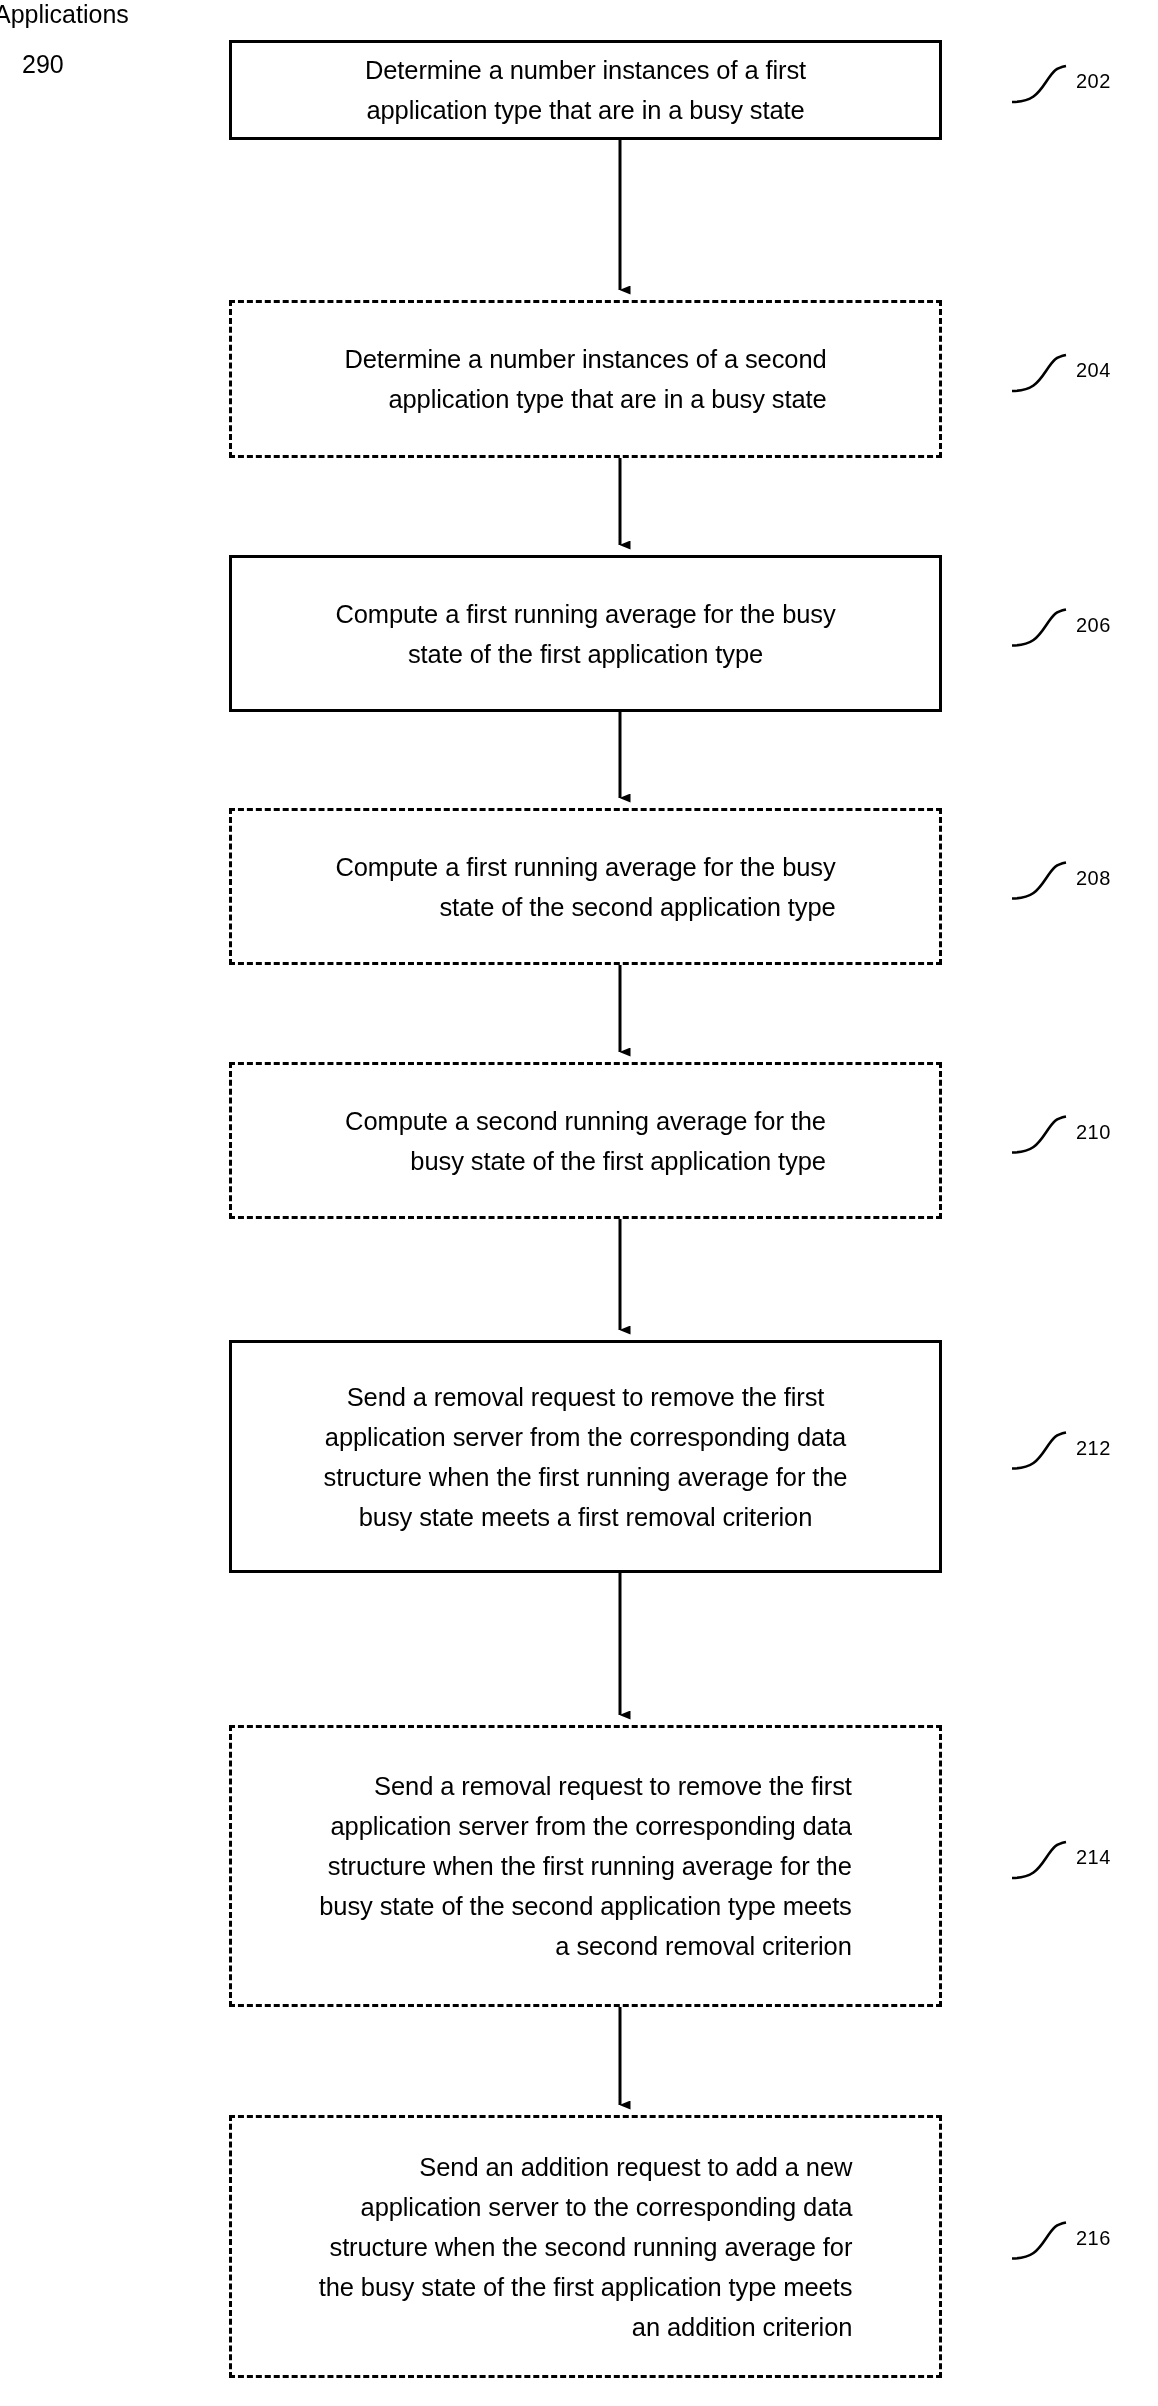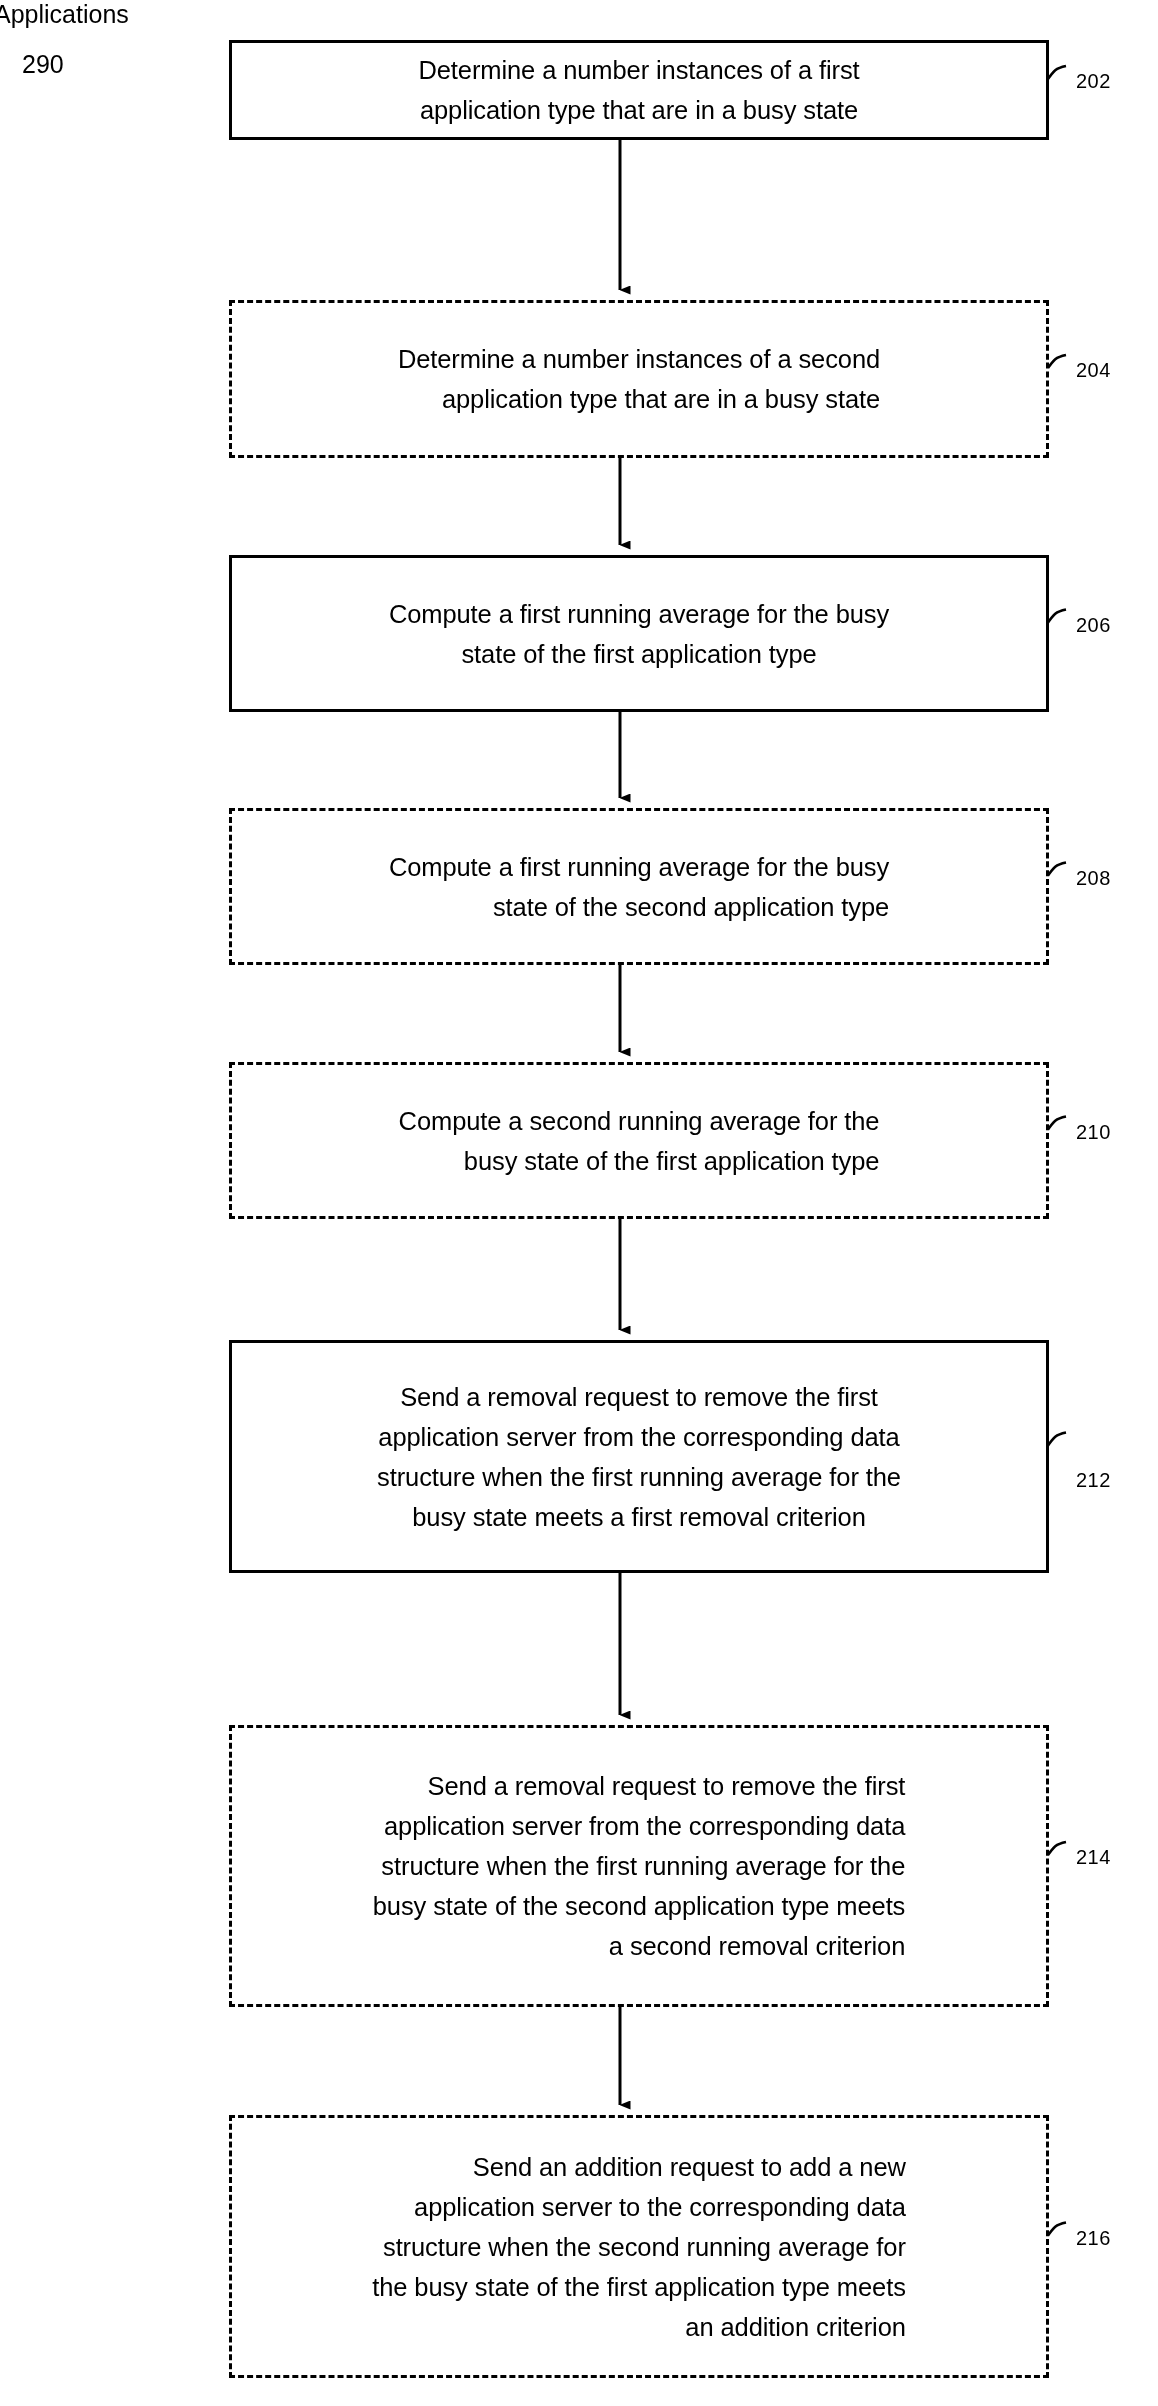--- a/index.html
+++ b/index.html
@@ -39,21 +39,21 @@
   #figure-number-250 {
     left: 22px;
     top: 52px;
     font-size: 25px;
   }
 
   
   .process-box {
     position: absolute;
     left: 229px;
-    width: 820px;
+    width: 713px;
     box-sizing: border-box;
     background: #ffffff;
     display: flex;
     flex-direction: column;
     align-items: center;
     justify-content: center;
     text-align: center;
   }
   .process-box.solid {
     border: 3px solid #000000;
@@ -157,21 +157,21 @@
 busy state of the first application type</div>
   </div>
   <div class="ref-numeral" style="left: 1076px; top: 1121.5px;">210</div>
 
   <div class="process-box solid" style="top:1340px; height:233px;">
     <div class="box-text">Send a removal request to remove the first
 application server from the corresponding data
 structure when the first running average for the
 busy state meets a first removal criterion</div>
   </div>
-  <div class="ref-numeral" style="left: 1076px; top: 1437.5px; margin-top: 32px;">212</div>
+  <div class="ref-numeral" style="left: 1076px; top: 1437.5px;">212</div>
 
   <div class="process-box dashed" style="top:1725px; height:282px;">
     <div class="box-text">Send a removal request to remove the first
 application server from the corresponding data
 structure when the first running average for the
 busy state of the second application type meets
 a second removal criterion</div>
   </div>
   <div class="ref-numeral" style="left: 1076px; top: 1847px;">214</div>
 

